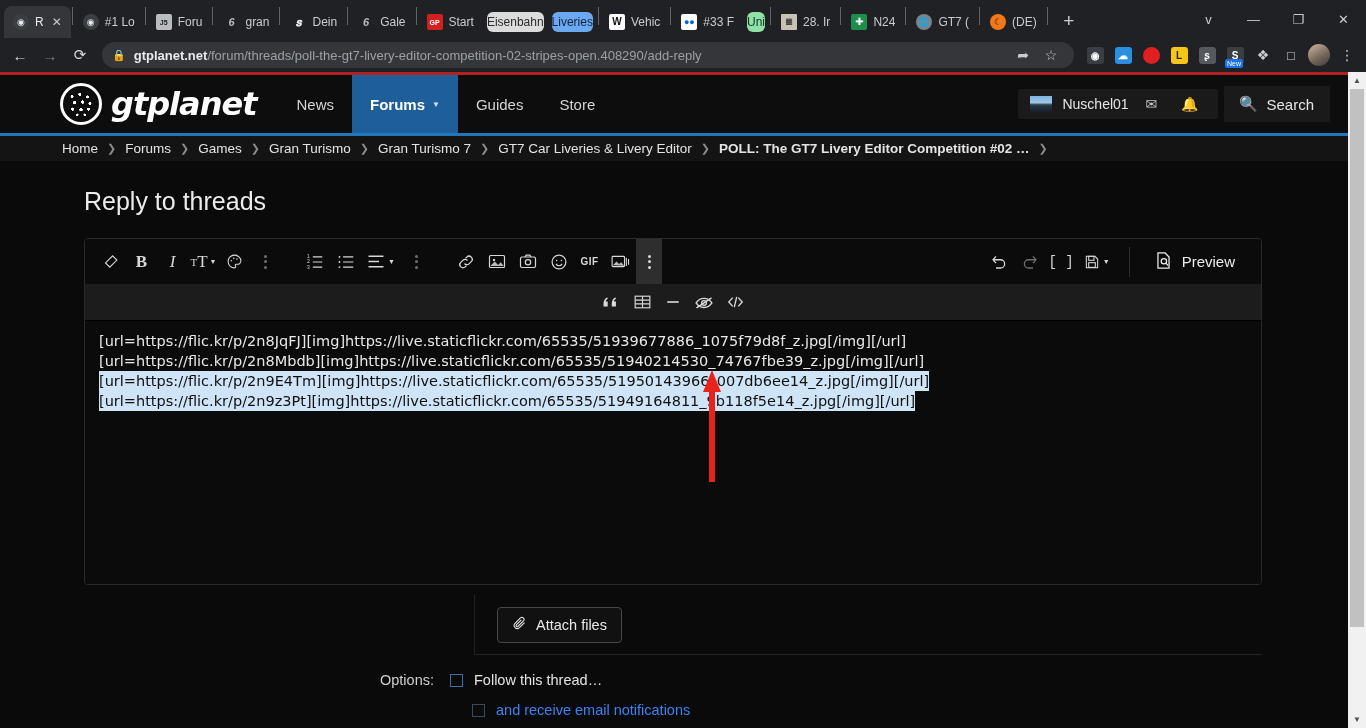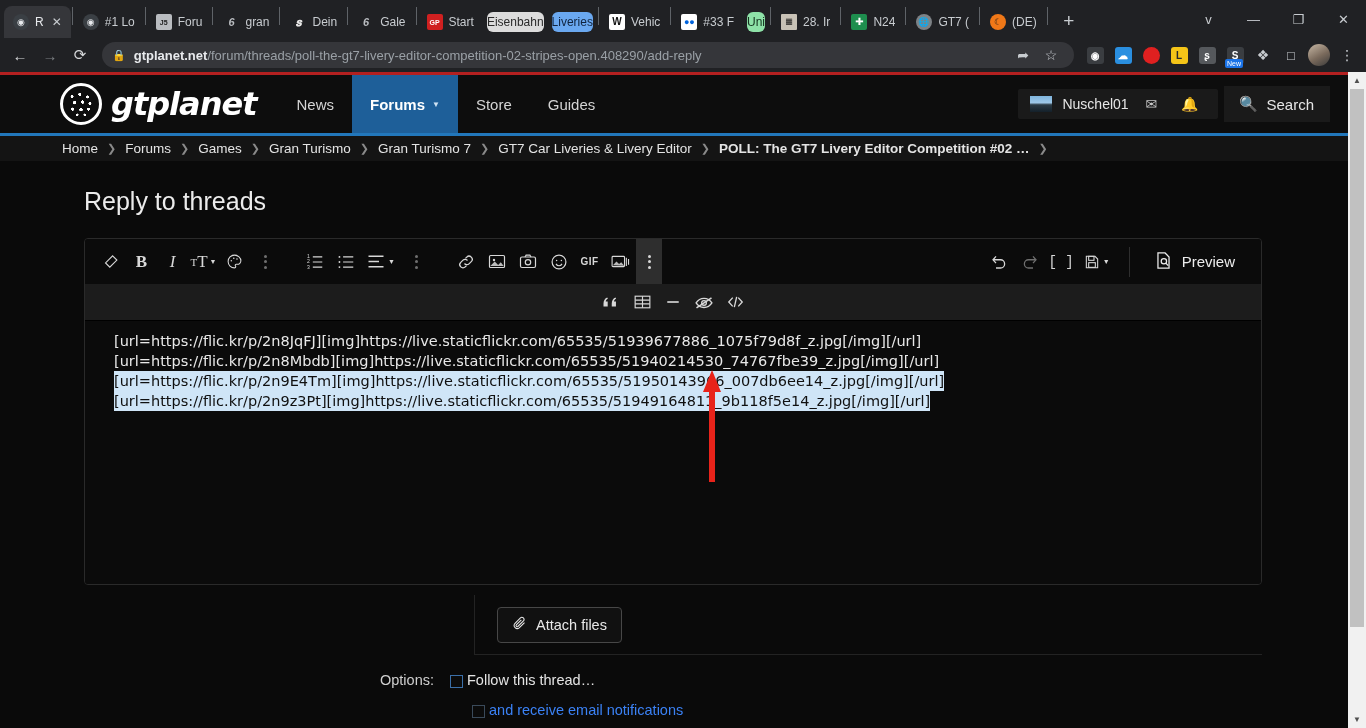--- a/index.html
+++ b/index.html
@@ -132,35 +132,35 @@
   .tb-right { margin-left:auto; display:flex; align-items:center; }
   .tbdivider { width:1px; height:30px; background:#2e2e2e; margin:0 12px; }
   .preview-btn { display:flex; align-items:center; gap:9px; color:#ececec;
                  font-size:15px; padding:0 16px 0 12px; height:45px; }
   .dots-vert { display:flex; flex-direction:column; gap:2.5px; align-items:center; }
   .dots-vert i { width:3px; height:3px; border-radius:50%; background:#6f6f6f; display:block; }
   .tb.active .dots-vert i { background:#d8d8d8; }
 
   .textarea { background:#0b0b0b; height:263px; padding:10px 14px;
               font-family:"DejaVu Sans", sans-serif; font-size:14.5px; color:#e8e8e8; line-height:20px; }
-  .tline { white-space:pre;margin-left:15px; }
+  .tline { white-space:pre; }
   .tline.sel { background:#cfe5f7; color:#101010; display:inline-block; }
 
   
   .lowerwrap { width:1178px; margin-left:24px; margin-top:10px; display:flex; }
   .lower-left { width:390px; background:#0a0a0a; }
   .lower-right { flex:1; border-left:1px solid #232323; }
   .attach-area { height:60px; display:flex; align-items:center; padding-left:22px;
                  border-bottom:1px solid #232323; }
   .attach-btn { display:flex; align-items:center; gap:9px; border:1px solid #474747;
                 border-radius:4px; padding:8px 14px; color:#e8e8e8; font-size:14.5px; background:#111; }
   .optrow { display:flex; padding-top:17px; }
   .optlabel { width:390px; text-align:right; padding-right:16px; color:#cfcfcf; font-size:14.5px; }
   .optitems { padding-left:0; }
-  .optline { display:flex; align-items:flex-end; gap:4px; margin-bottom:14px; color:#e4e4e4; font-size:14.5px; }
+  .optline { display:flex; align-items:center; gap:11px; margin-bottom:14px; color:#e4e4e4; font-size:14.5px; }
   .optline.sub { margin-left:22px; color:#3b82f6; }
   .cbx { width:13px; height:13px; border:1.6px solid #3b6fa8; background:#0b0b0b; flex:0 0 13px; }
   .cbx.dim { border-color:#3a4a5a; }
 
   
   .arrow { position:absolute; left:703px; top:298px; width:18px; height:112px; }
 
   
   .scrollbar { position:absolute; right:0; top:72px; width:18px; height:656px; background:#f1f1f1; }
   .sb-arrow { height:17px; display:flex; align-items:center; justify-content:center;
@@ -309,24 +309,24 @@
       </div>
       <div class="mainnav">
         <a>
             <span>News</span>
           </a>
         <a class="active">
           <span>Forums</span>
           <span class="caret">▼</span>
         </a>
         <a>
-            <span>Store</span>
+            <span>Guides</span>
           </a>
         <a>
-            <span>Guides</span>
+            <span>Store</span>
           </a>
       </div>
       <div class="headright">
         <div class="userbox">
           <span class="uavatar"></span>
           <span class="uname">Nuschel01</span>
           <span class="hicon">✉</span>
           <span class="hicon">🔔</span>
         </div>
         <div class="searchbox">

